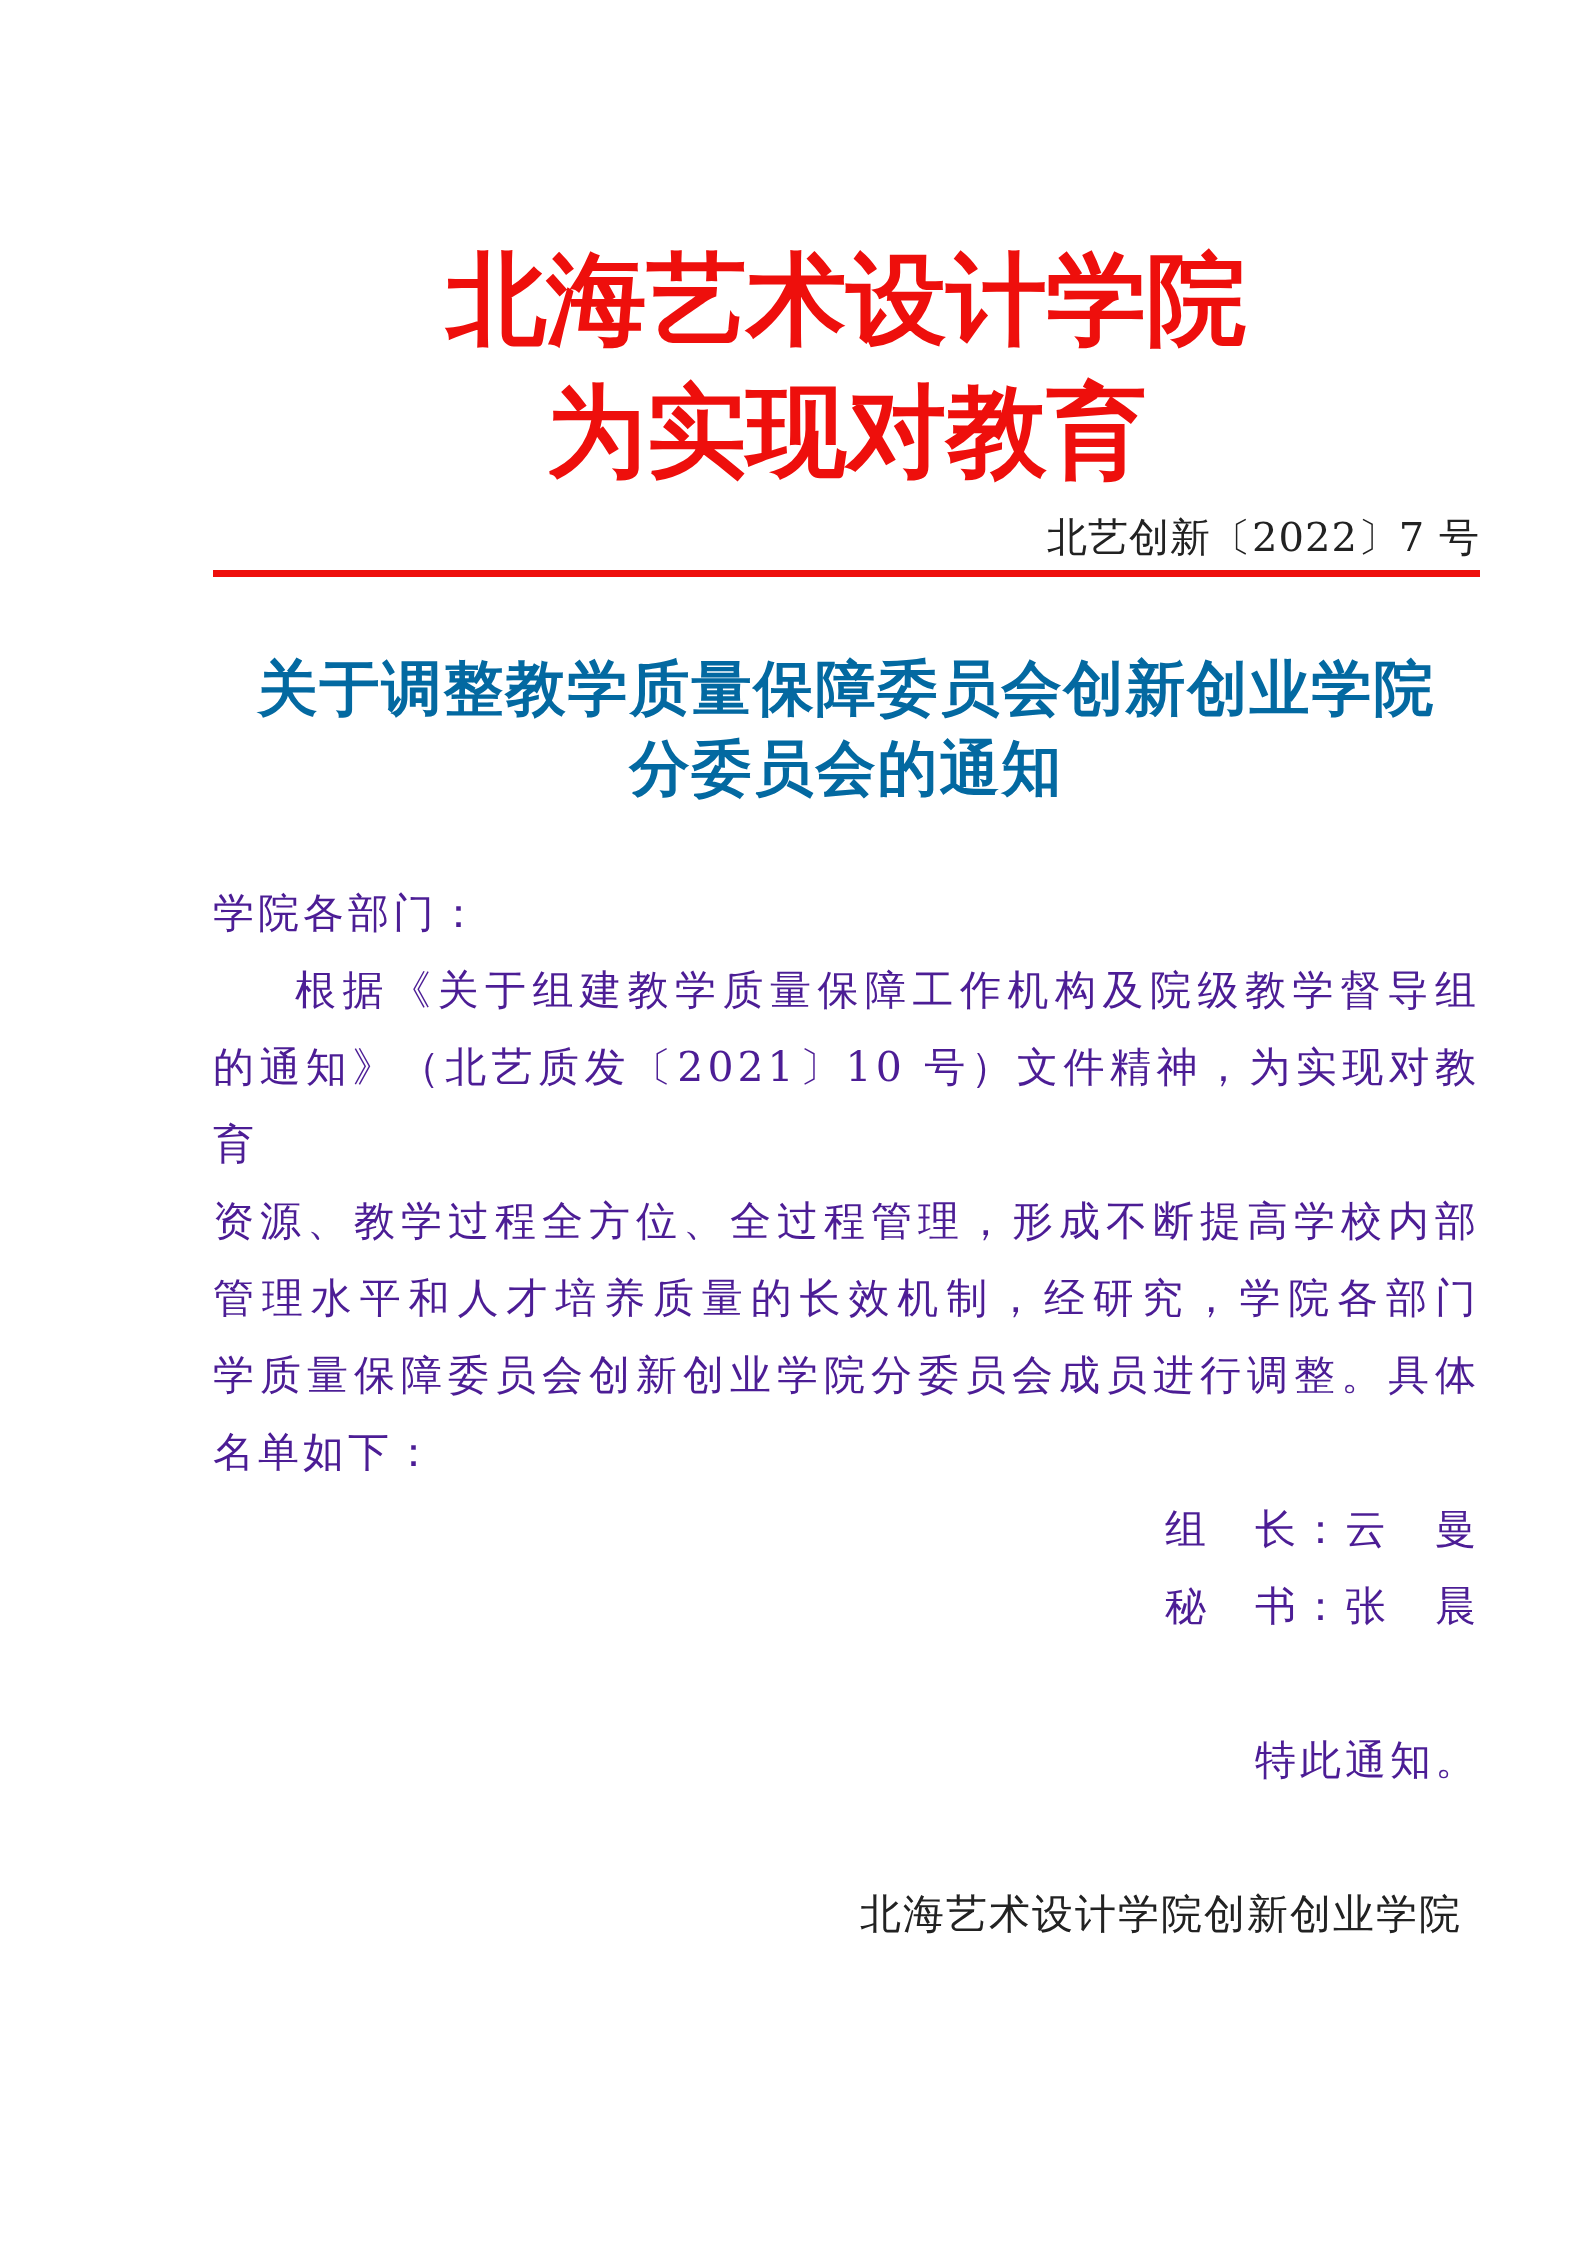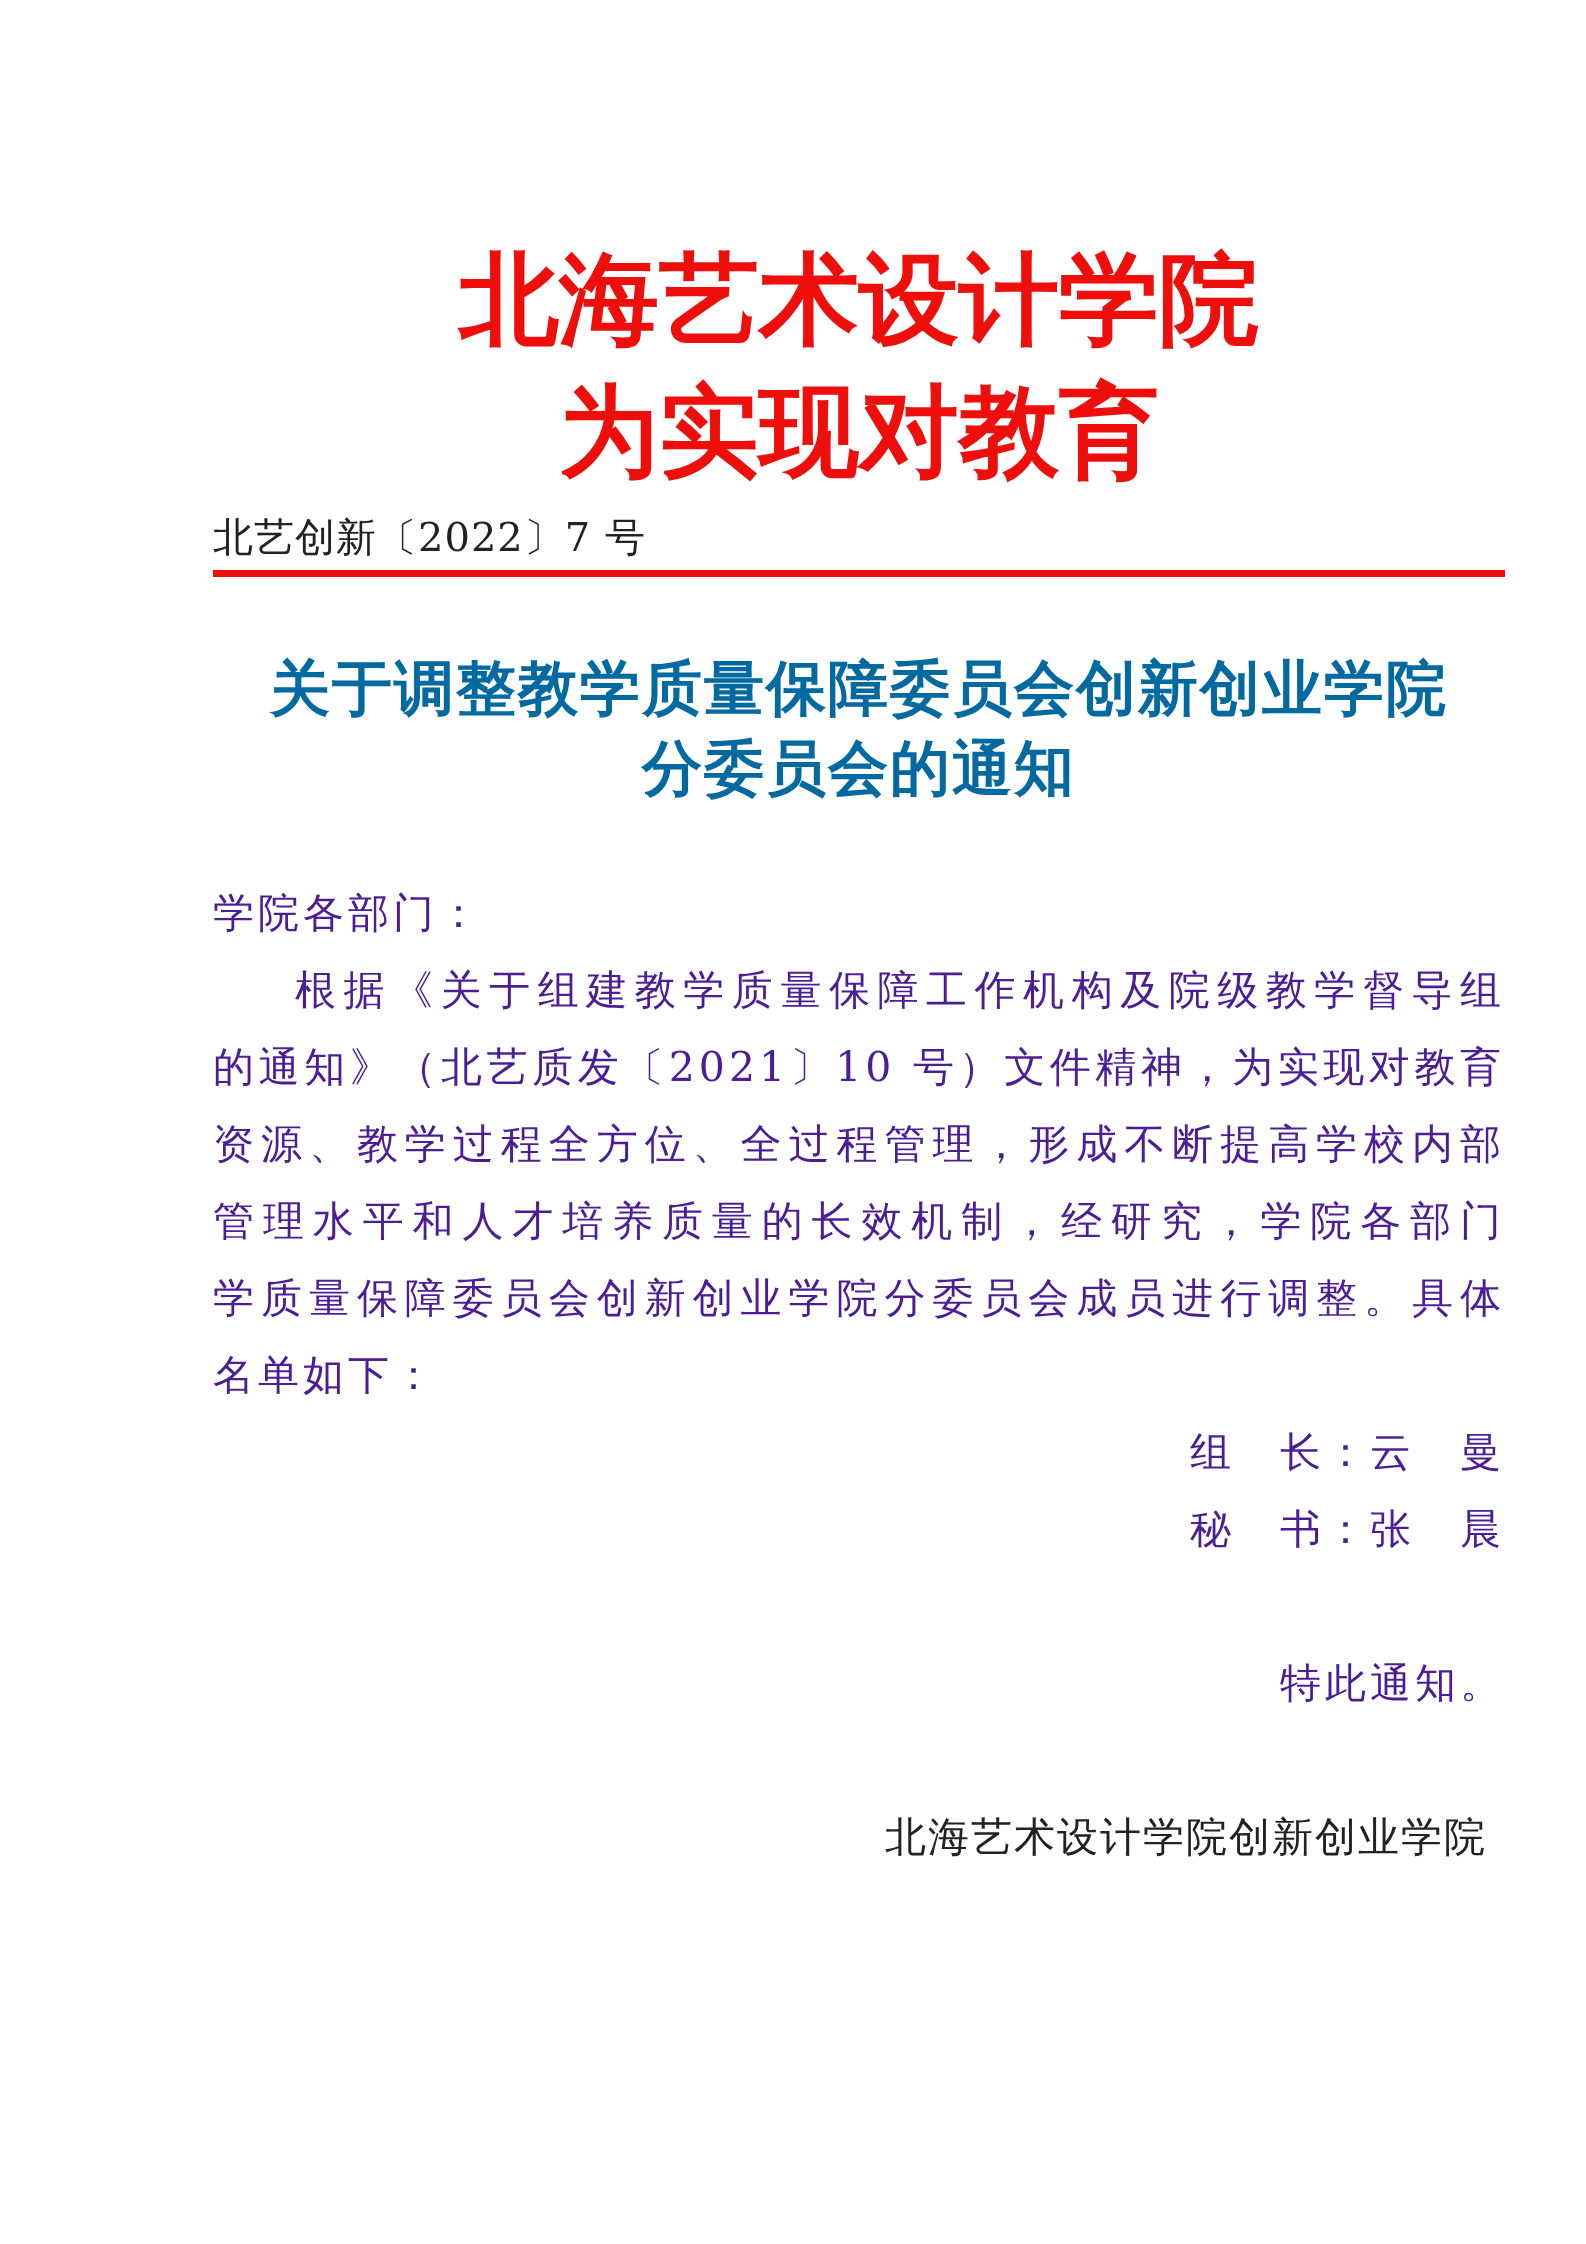--- a/index.html
+++ b/index.html
@@ -3,41 +3,41 @@
 <meta charset="utf-8">
 <style>
   html, body { margin: 0; padding: 0; background: #ffffff; }
   .page {
     position: relative;
     width: 1586px;
     height: 2244px;
     margin: 0 auto;
     background: #ffffff;
     box-sizing: border-box;
-    padding: 0 81px 0 213px;
+    padding: 0 106px 0 213px;
     overflow: hidden;
     font-family: "DejaVu Serif", "Liberation Serif", serif;
     color: #1a1a1a;
   }
   
   .org-line {
     text-align: center;
     color: var(--red, #ee0f0c);
     font-weight: bold;
     font-size: 100px;
     line-height: 106px;
     letter-spacing: 0px;
     white-space: nowrap;
   }
   .org-line.first { margin-top: 246px; }
   .org-line.second { margin-top: 26px; }
   
   .doc-number {
     margin-top: 32px;
-    text-align: left;
+    text-align: right;
     font-size: 40px;
     line-height: 42px;
     font-weight: normal;
     letter-spacing: 1px;
     color: #222222;
     white-space: nowrap;
   }
   
   .red-rule {
     margin-top: 12px;

